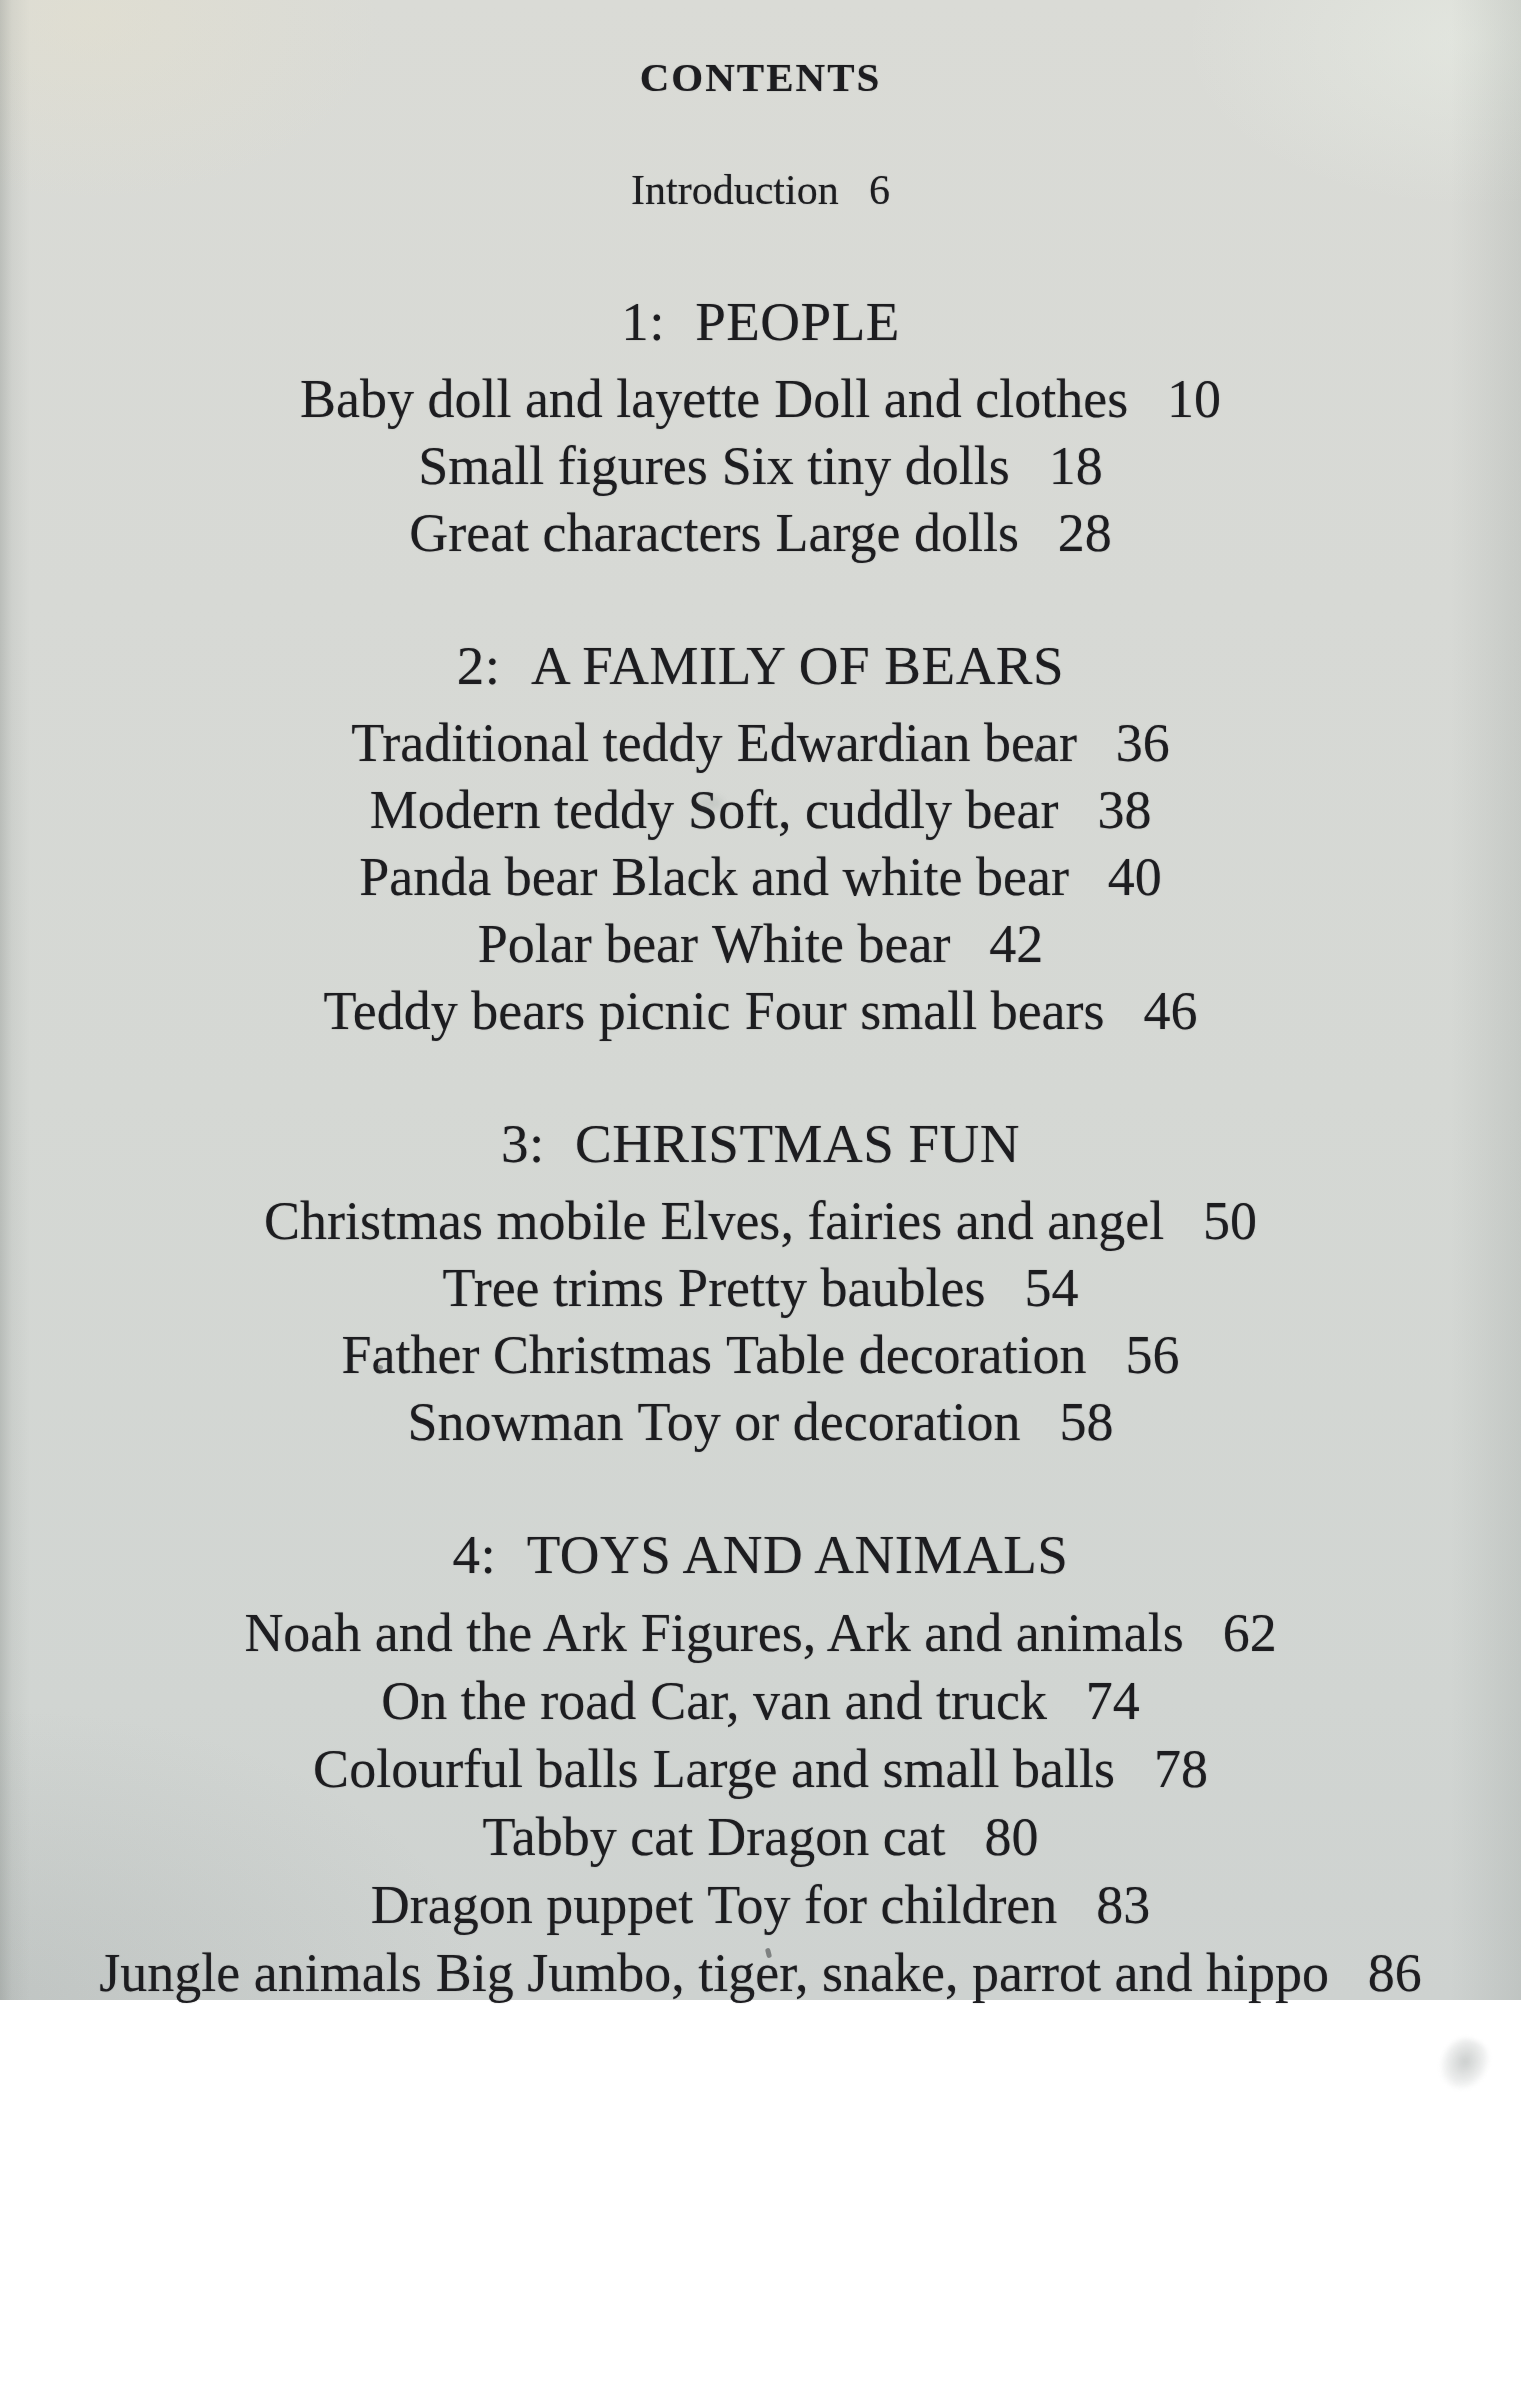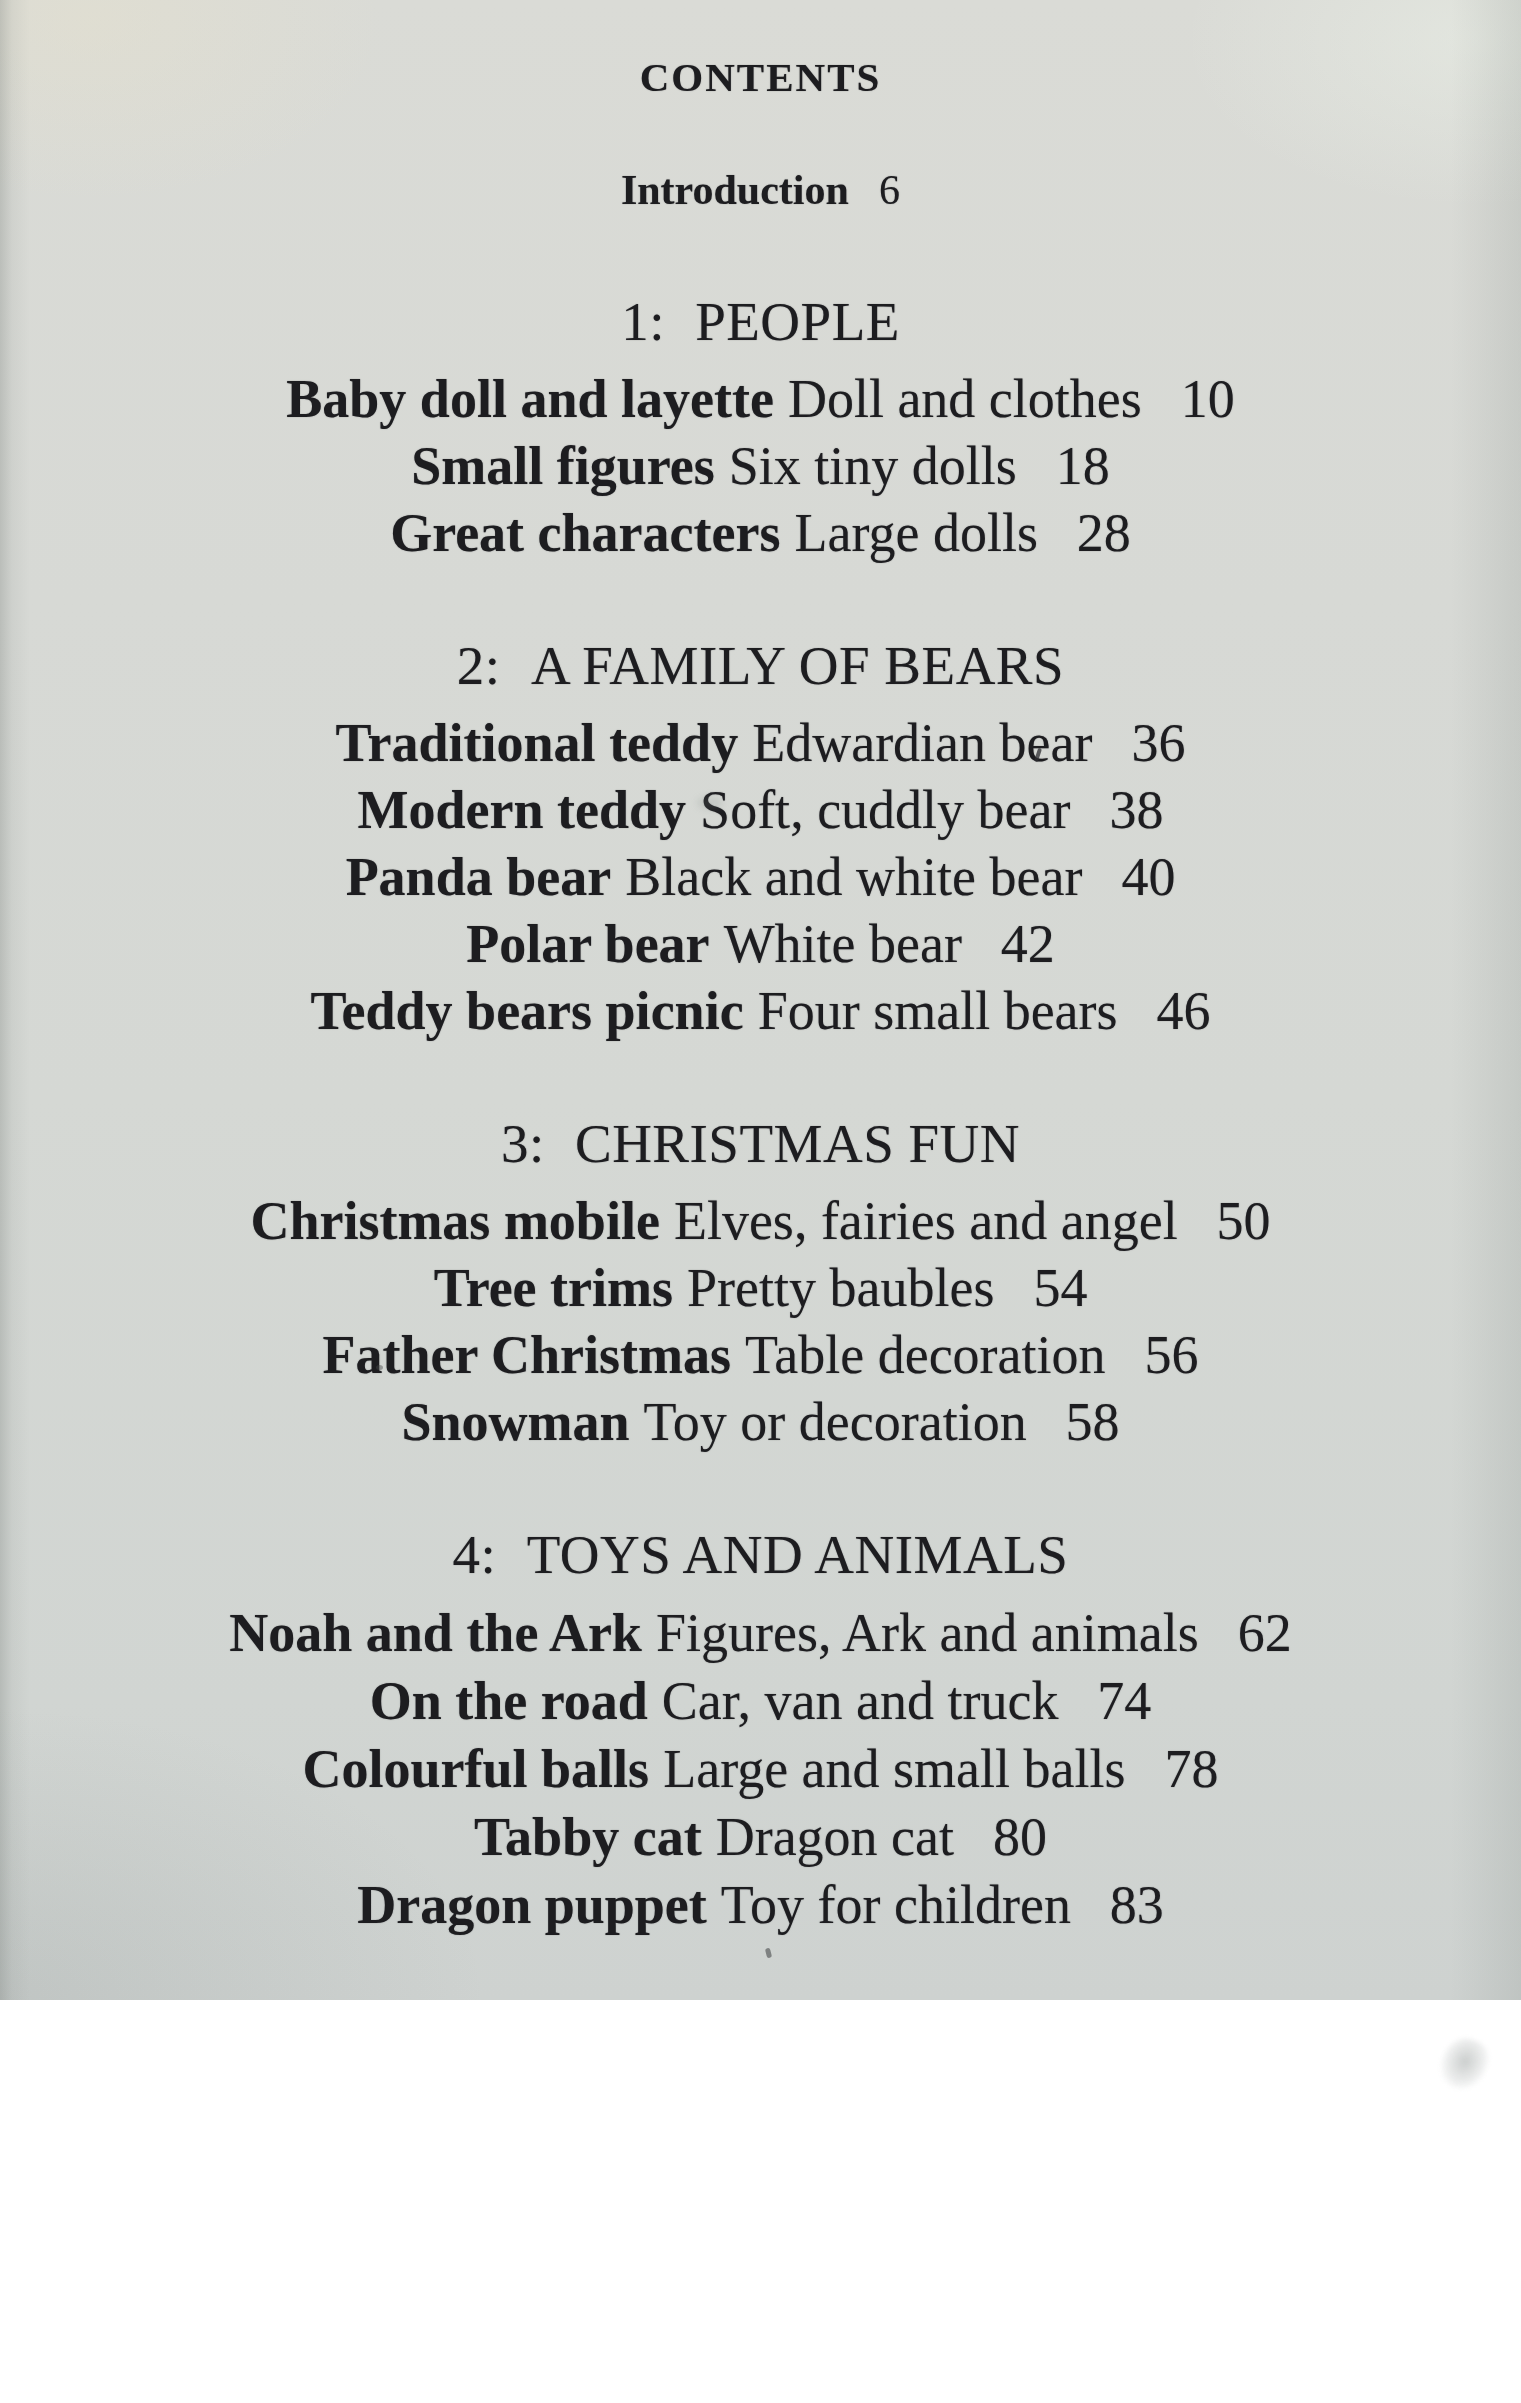--- a/index.html
+++ b/index.html
@@ -68,21 +68,21 @@
   }
   .toc-row {
     font-size: 54px;
     line-height: 67px;
     white-space: nowrap;
   }
   #sections .toc-section:last-child .toc-row {
     line-height: 68px;
   }
   .entry-title {
-    font-weight: 700;
+    font-weight: 400;
   }
   .entry-desc {
     margin-left: 0.26em;
     font-weight: 400;
   }
   .entry-page {
     margin-left: 0.72em;
     font-weight: 400;
   }
 
@@ -197,20 +197,21 @@
   <div class="toc-row"><span class="entry-title">Noah and the Ark</span><span class="entry-desc">Figures, Ark and animals</span><span class="entry-page">62</span></div>
 
   <div class="toc-row"><span class="entry-title">On the road</span><span class="entry-desc">Car, van and truck</span><span class="entry-page">74</span></div>
 
   <div class="toc-row"><span class="entry-title">Colourful balls</span><span class="entry-desc">Large and small balls</span><span class="entry-page">78</span></div>
 
   <div class="toc-row"><span class="entry-title">Tabby cat</span><span class="entry-desc">Dragon cat</span><span class="entry-page">80</span></div>
 
   <div class="toc-row"><span class="entry-title">Dragon puppet</span><span class="entry-desc">Toy for children</span><span class="entry-page">83</span></div>
 
+  <div class="toc-row"><span class="entry-title">Jungle animals</span><span class="entry-desc">Big Jumbo, tiger, snake, parrot and hippo</span><span class="entry-page">86</span></div>
 </div>
   </section>
 </div>
 
   <div class="speck-accent"></div>
   <div class="speck-dot-a"></div>
   <div class="speck-dot-b"></div>
   <div class="smudge"></div>
   <div class="smudge-faint"></div>
 </div>

